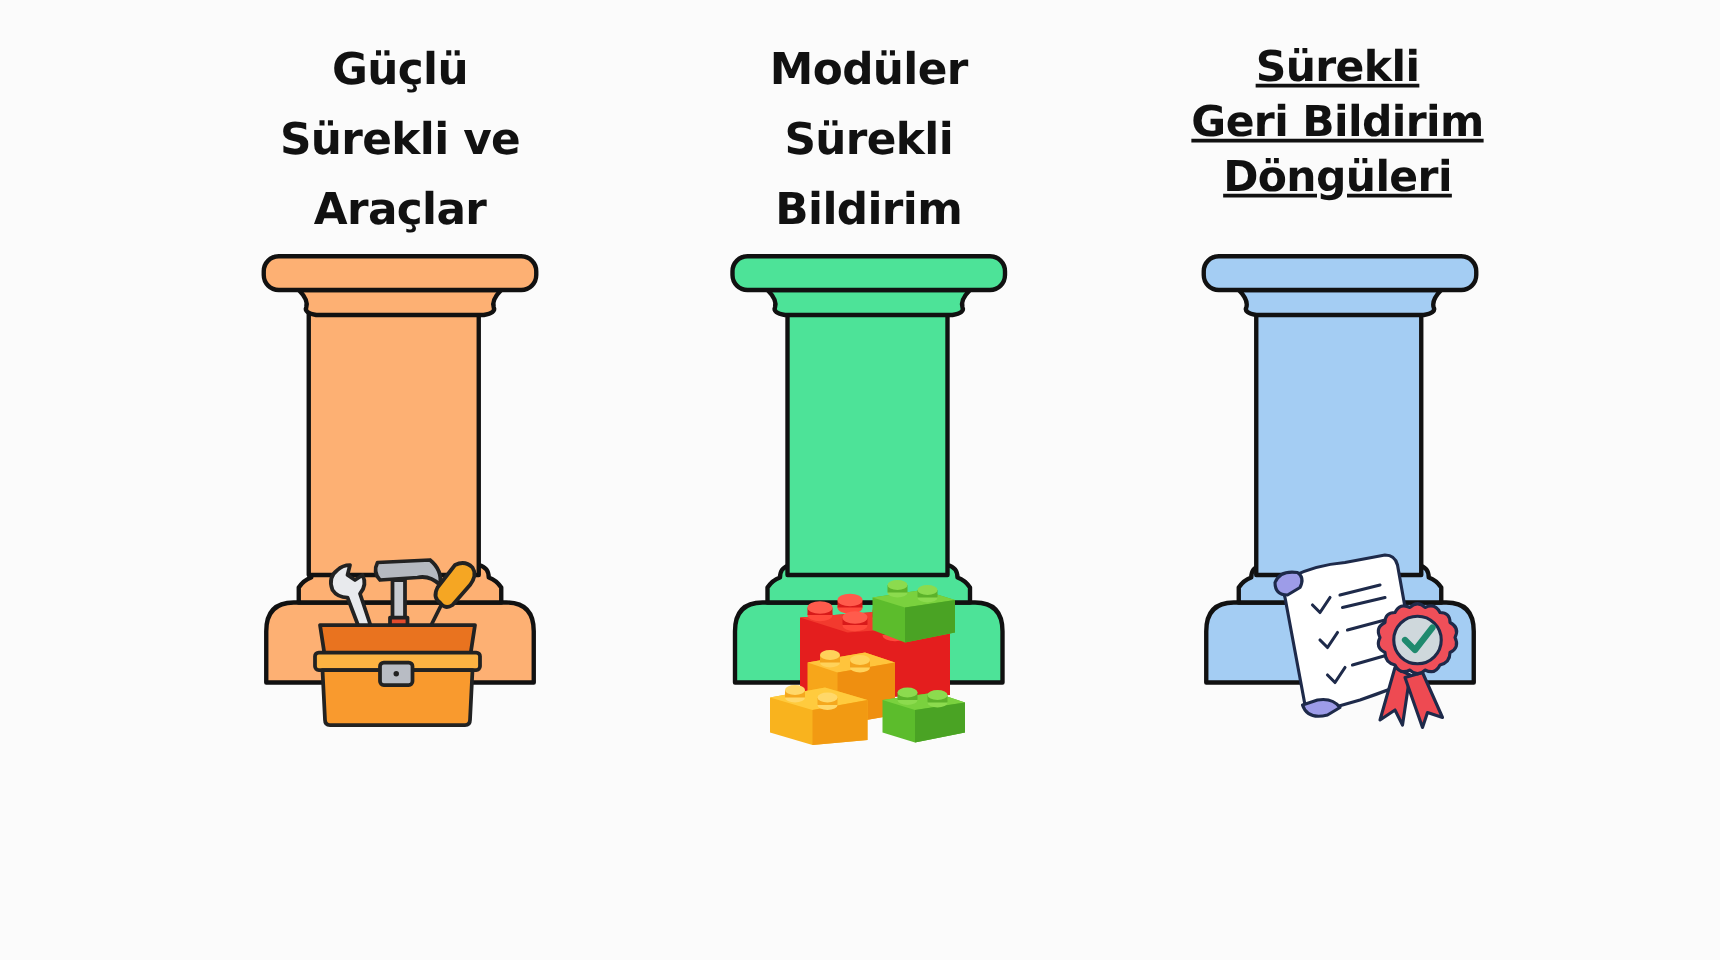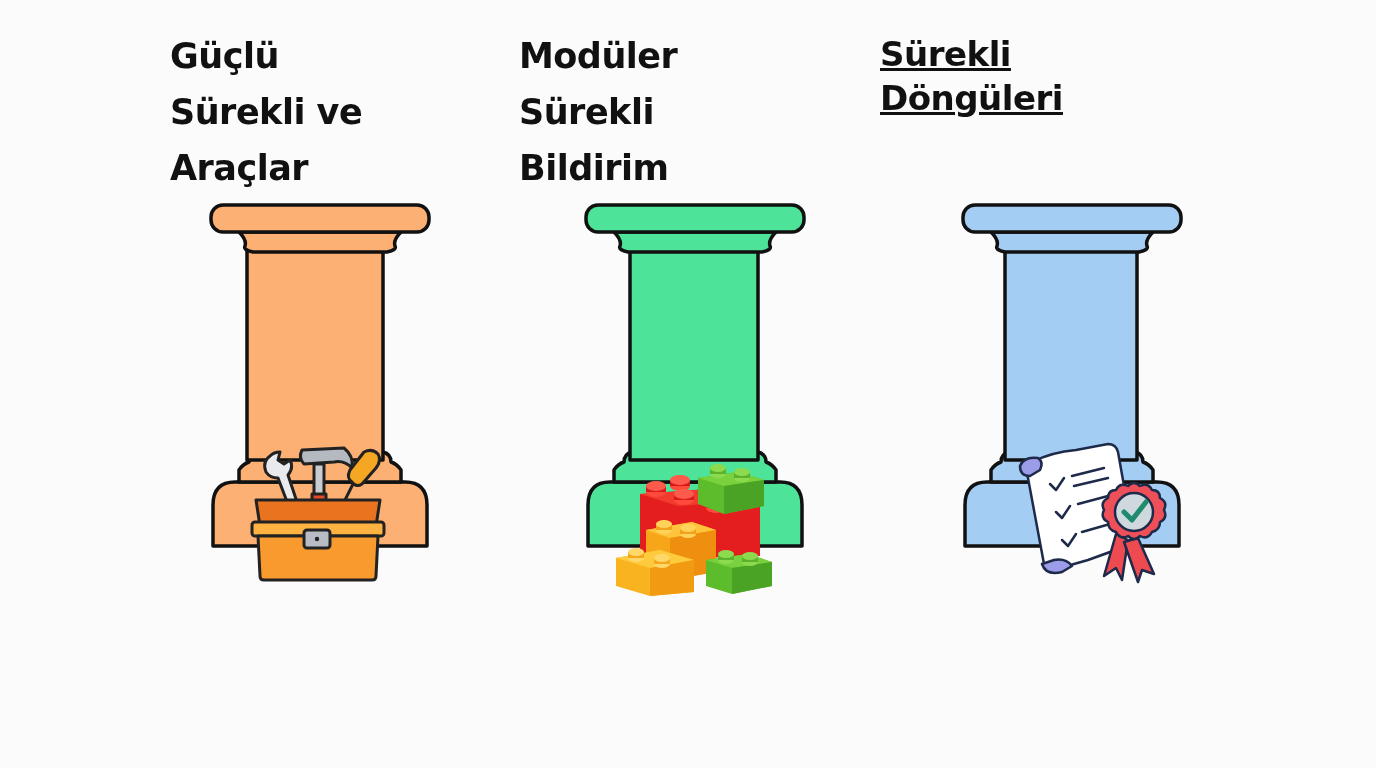--- a/index.html
+++ b/index.html
@@ -13,21 +13,21 @@
     }
     .canvas {
       position: relative;
       width: 1376px;
       height: 768px;
     }
     .title {
       position: absolute;
       font-weight: bold;
       color: #111111;
-      text-align: left;
+      text-align: center;
       font-size: 35px;
       line-height: 56px;
       letter-spacing: -0.5px;
       white-space: nowrap;
     }
     .title.dense {
       font-size: 34px;
       line-height: 44px;
     }
     .title span { display: block; }
@@ -79,21 +79,21 @@
 
       <rect x="4" y="80" width="132" height="14" rx="3" fill="#fdb342"></rect>
 
       <path d="M10 94 L130 94 L128 134 Q128 138 124 138 L16 138 Q12 138 12 134 Z" fill="#f99a2e"></path>
 
       <rect x="56" y="88" width="26" height="18" rx="3" fill="#b8bcc4"></rect>
       <circle cx="69" cy="97" r="2.2" fill="#222" stroke="none"></circle>
     </g>
   </svg>
 
-  <div class="title" style="left:519px; top:28px; width:300px;">
+  <div class="title" style="left:545px; top:28px; width:300px;">
     <span>Modüler</span>
     <span>Sürekli</span>
     <span>Bildirim</span>
   </div>
 
   <svg class="pillar" style="left:580px; top:200px;" width="230" height="355" viewBox="0 0 230 355">
     <g stroke="#111" stroke-width="3.5" stroke-linejoin="round" fill="#4de398">
       <path d="M30 282 L200 282 Q222 282 222 305 L222 346 L8 346 L8 305 Q8 282 30 282 Z"></path>
       <path d="M34 282 L34 270 Q38 264 44 262 Q44 254 52 252 L56 252 L56 258 L174 258 L174 252 L178 252 Q186 254 186 262 Q192 264 196 270 L196 282 Z"></path>
       <rect x="50" y="50" width="128" height="210"></rect>
@@ -168,20 +168,21 @@
         <rect x="106" y="94" width="16" height="6" fill="#5cb22a"></rect>
         <ellipse cx="114" cy="94" rx="8" ry="4" fill="#8cdb4e"></ellipse>
       <ellipse cx="138" cy="102" rx="8" ry="4" fill="#8cdb4e"></ellipse>
         <rect x="130" y="96" width="16" height="6" fill="#5cb22a"></rect>
         <ellipse cx="138" cy="96" rx="8" ry="4" fill="#8cdb4e"></ellipse>
     </g>
   </svg>
 
   <div class="title dense" style="left:880px; top:32px; width:380px;text-decoration:underline;">
     <span>Sürekli</span>
+    <span>Geri Bildirim</span>
     <span>Döngüleri</span>
   </div>
 
   <svg class="pillar" style="left:957px; top:200px;" width="230" height="355" viewBox="0 0 230 355">
     <g stroke="#111" stroke-width="3.5" stroke-linejoin="round" fill="#a4cdf3">
       <path d="M30 282 L200 282 Q222 282 222 305 L222 346 L8 346 L8 305 Q8 282 30 282 Z"></path>
       <path d="M34 282 L34 270 Q38 264 44 262 Q44 254 52 252 L56 252 L56 258 L174 258 L174 252 L178 252 Q186 254 186 262 Q192 264 196 270 L196 282 Z"></path>
       <rect x="48" y="50" width="132" height="210"></rect>
       <path d="M34 32 L196 32 Q188 40 190 46 Q192 50 182 52 L48 52 Q38 50 40 46 Q42 40 34 32 Z"></path>
       <rect x="6" y="5" width="218" height="27" rx="12" ry="12"></rect>

